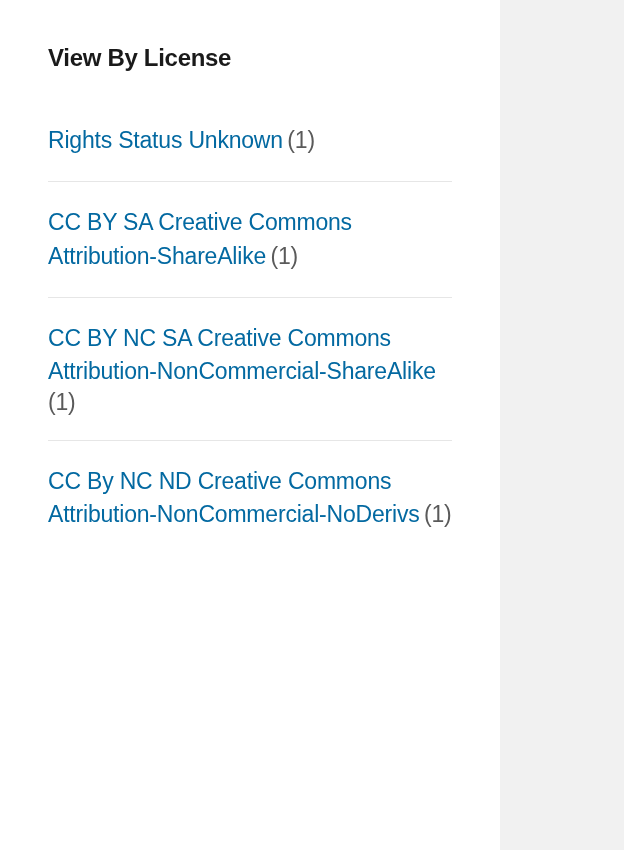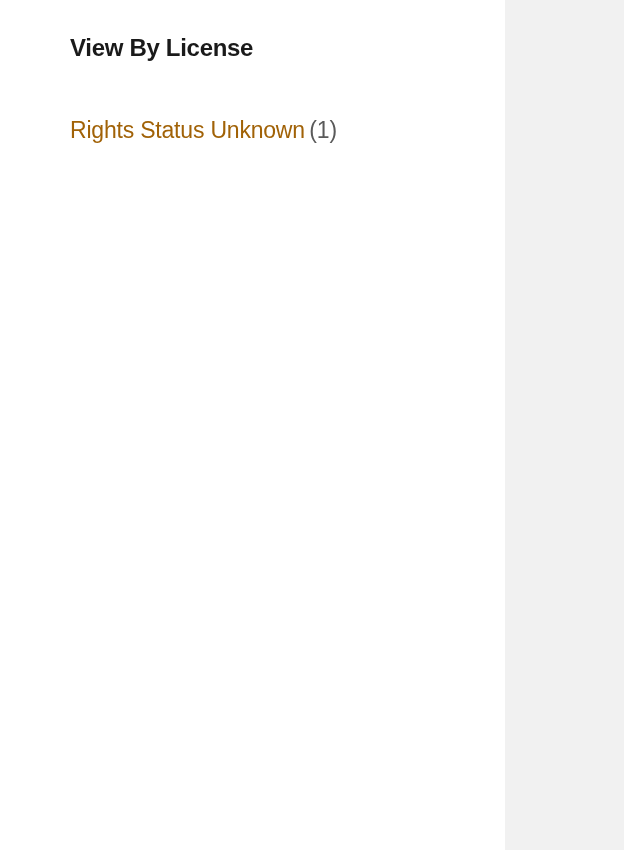--- a/index.html
+++ b/index.html
@@ -9,23 +9,22 @@
     }
     body {
       font-family: -apple-system, BlinkMacSystemFont, "Helvetica Neue", Helvetica, Arial, sans-serif;
       background: #ffffff;
       width: 624px;
       height: 850px;
       display: flex;
     }
     .main-panel {
       width: 500px;
-      padding: 34px 48px;
+      padding: 44px 48px;
       background: #ffffff;
-      margin-left: 22px;
     }
     .side-panel {
       width: 124px;
       background: #f1f1f1;
     }
     .heading {
       font-size: 24px;
       font-weight: 700;
       color: #1a1a1a;
       margin-bottom: 52px;
@@ -38,36 +37,48 @@
       padding-bottom: 24px;
       margin-bottom: 24px;
       border-bottom: 1px solid #e6e6e6;
     }
     .license-item:last-child {
       border-bottom: none;
     }
     .license-link {
       font-size: 23px;
       line-height: 1.45;
-      color: #a16207;
+      color: #0369a1;
       text-decoration: none;
       cursor: pointer;
       letter-spacing: -0.2px;
     }
     .license-count {
       font-size: 23px;
       color: #5a5a5a;
       letter-spacing: -0.2px;
     }
   </style>
 </head>
 <body>
 
 <div class="main-panel">
   <h2 class="heading">View By License</h2>
   <ul class="license-list">
     <li class="license-item">
       <a class="license-link">Rights Status Unknown</a>
       <span class="license-count"> (1)</span>
     </li>
+    <li class="license-item">
+      <a class="license-link">CC BY SA Creative Commons Attribution-ShareAlike</a>
+      <span class="license-count"> (1)</span>
+    </li>
+    <li class="license-item">
+      <a class="license-link">CC BY NC SA Creative Commons Attribution-NonCommercial-ShareAlike</a>
+      <span class="license-count"> (1)</span>
+    </li>
+    <li class="license-item">
+      <a class="license-link">CC By NC ND Creative Commons Attribution-NonCommercial-NoDerivs</a>
+      <span class="license-count"> (1)</span>
+    </li>
   </ul>
 </div>
 <div class="side-panel"></div>
 
 </body></html>

